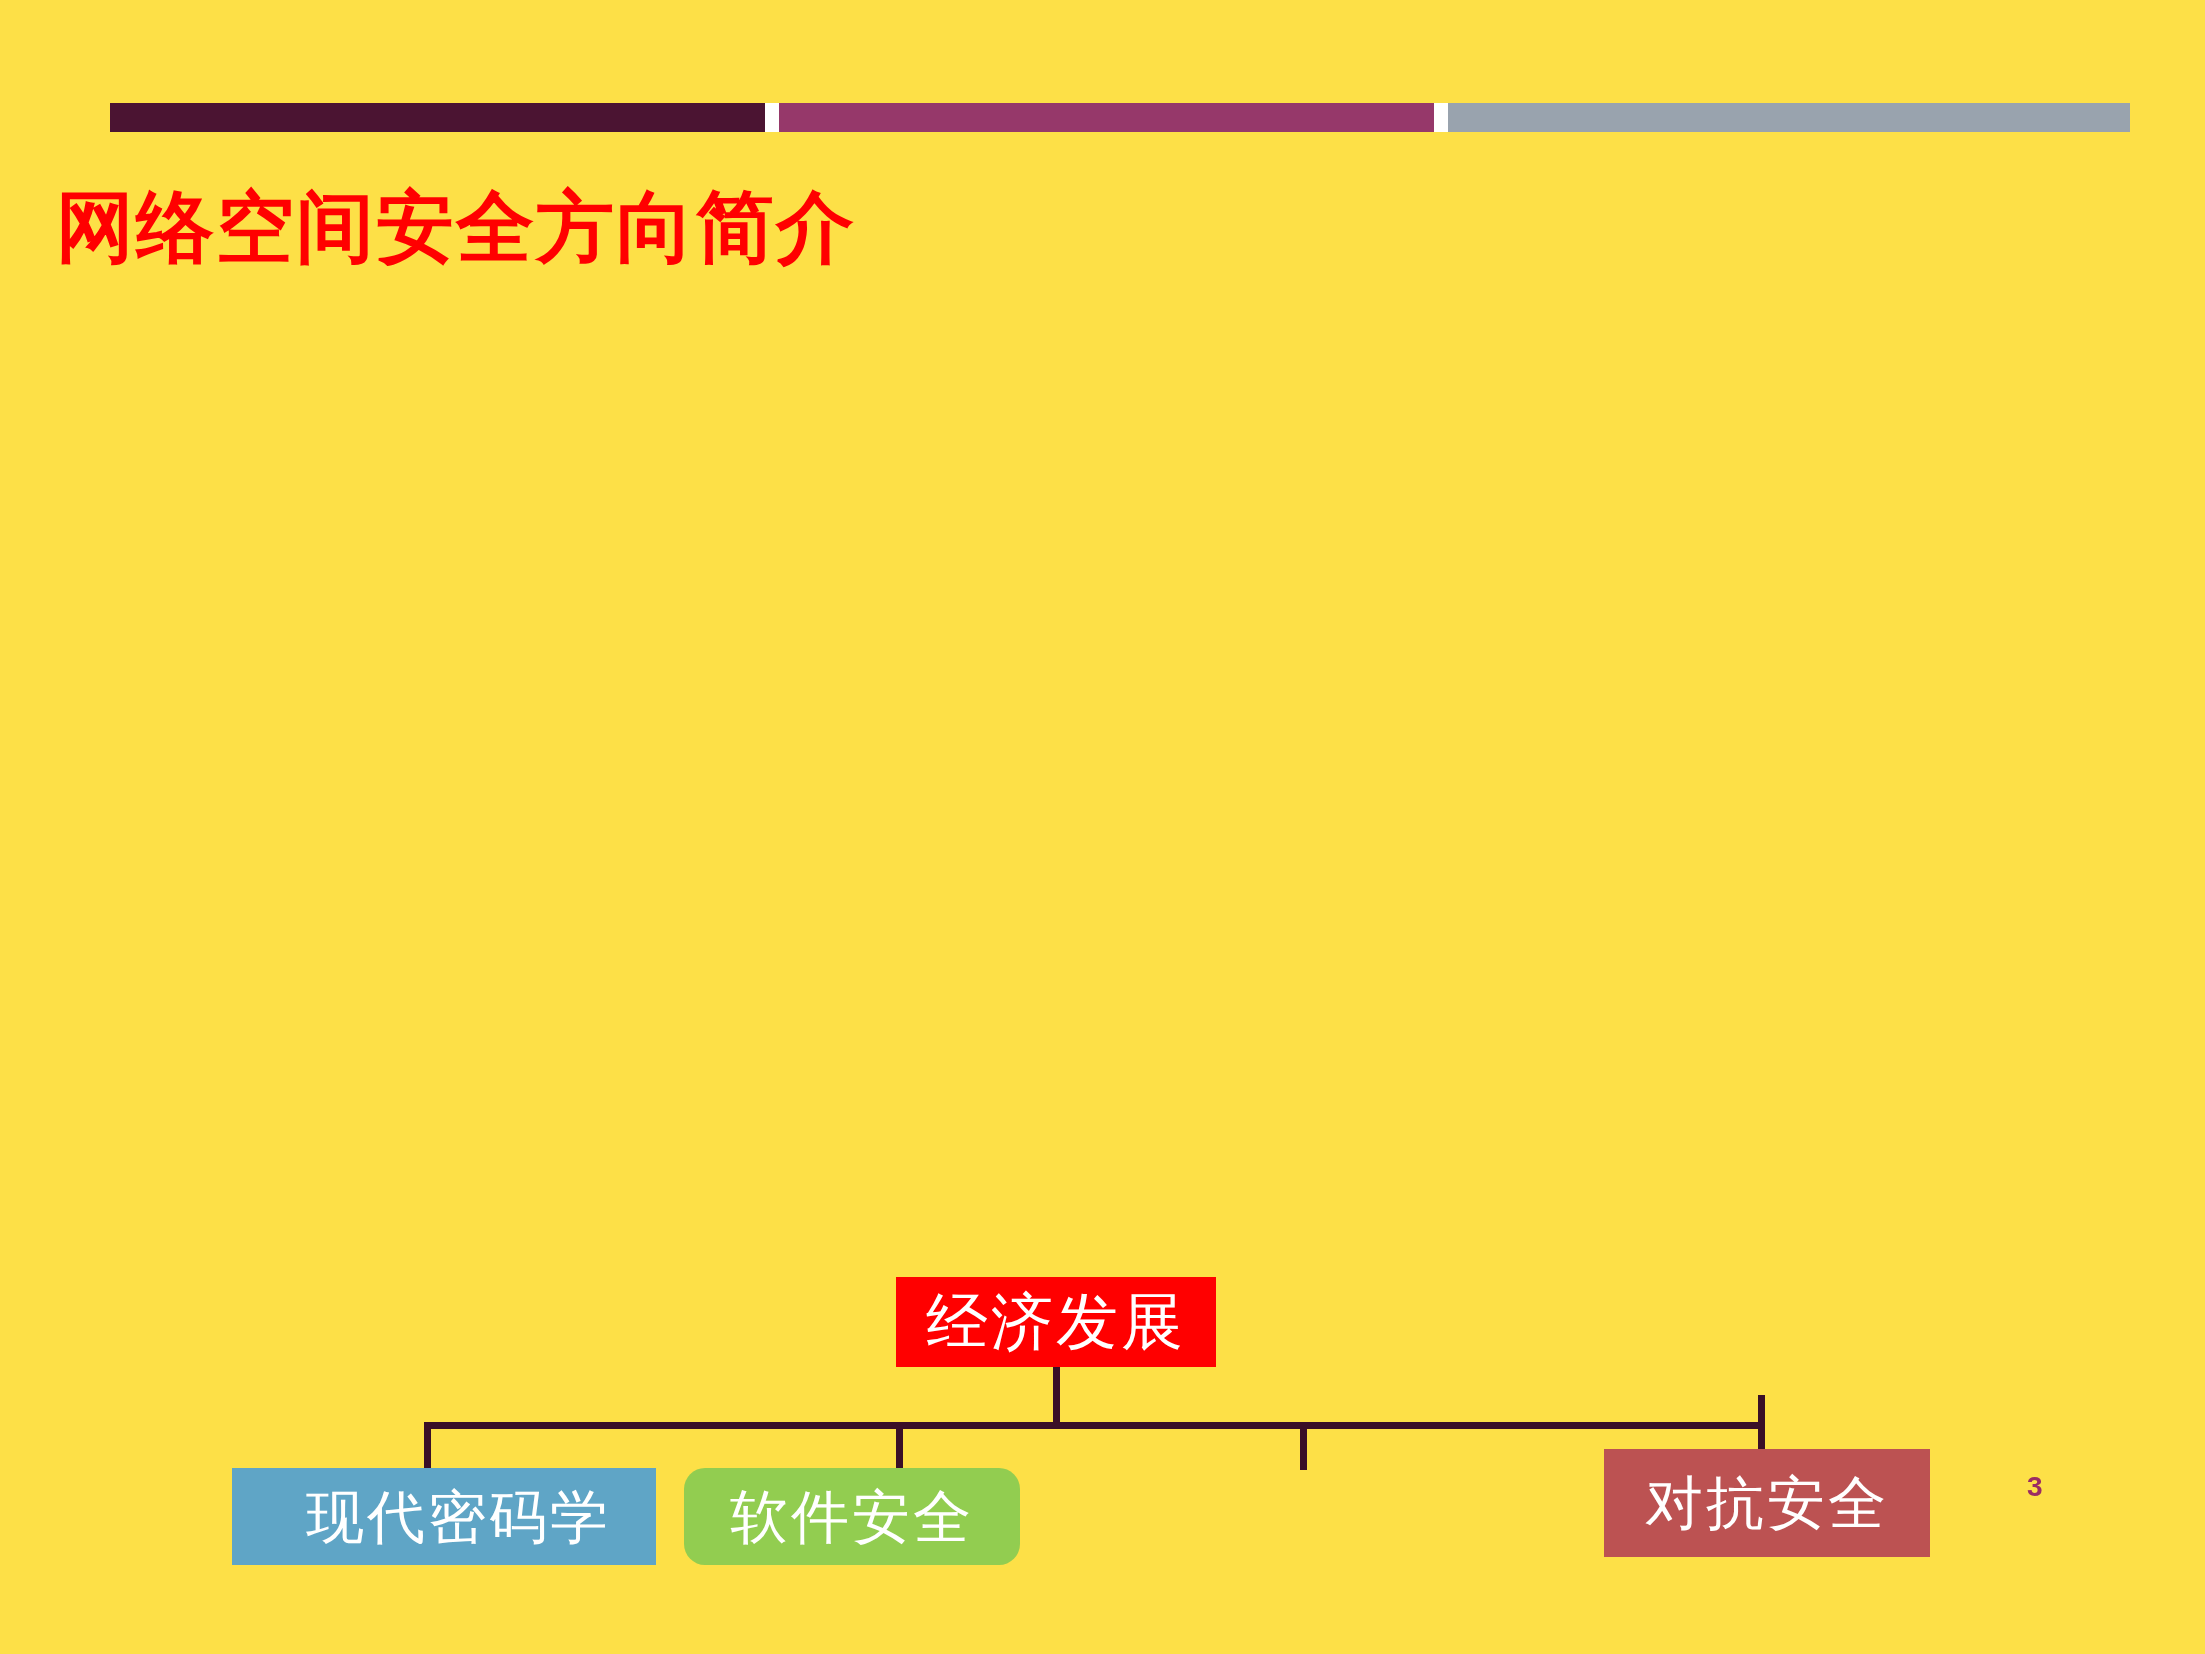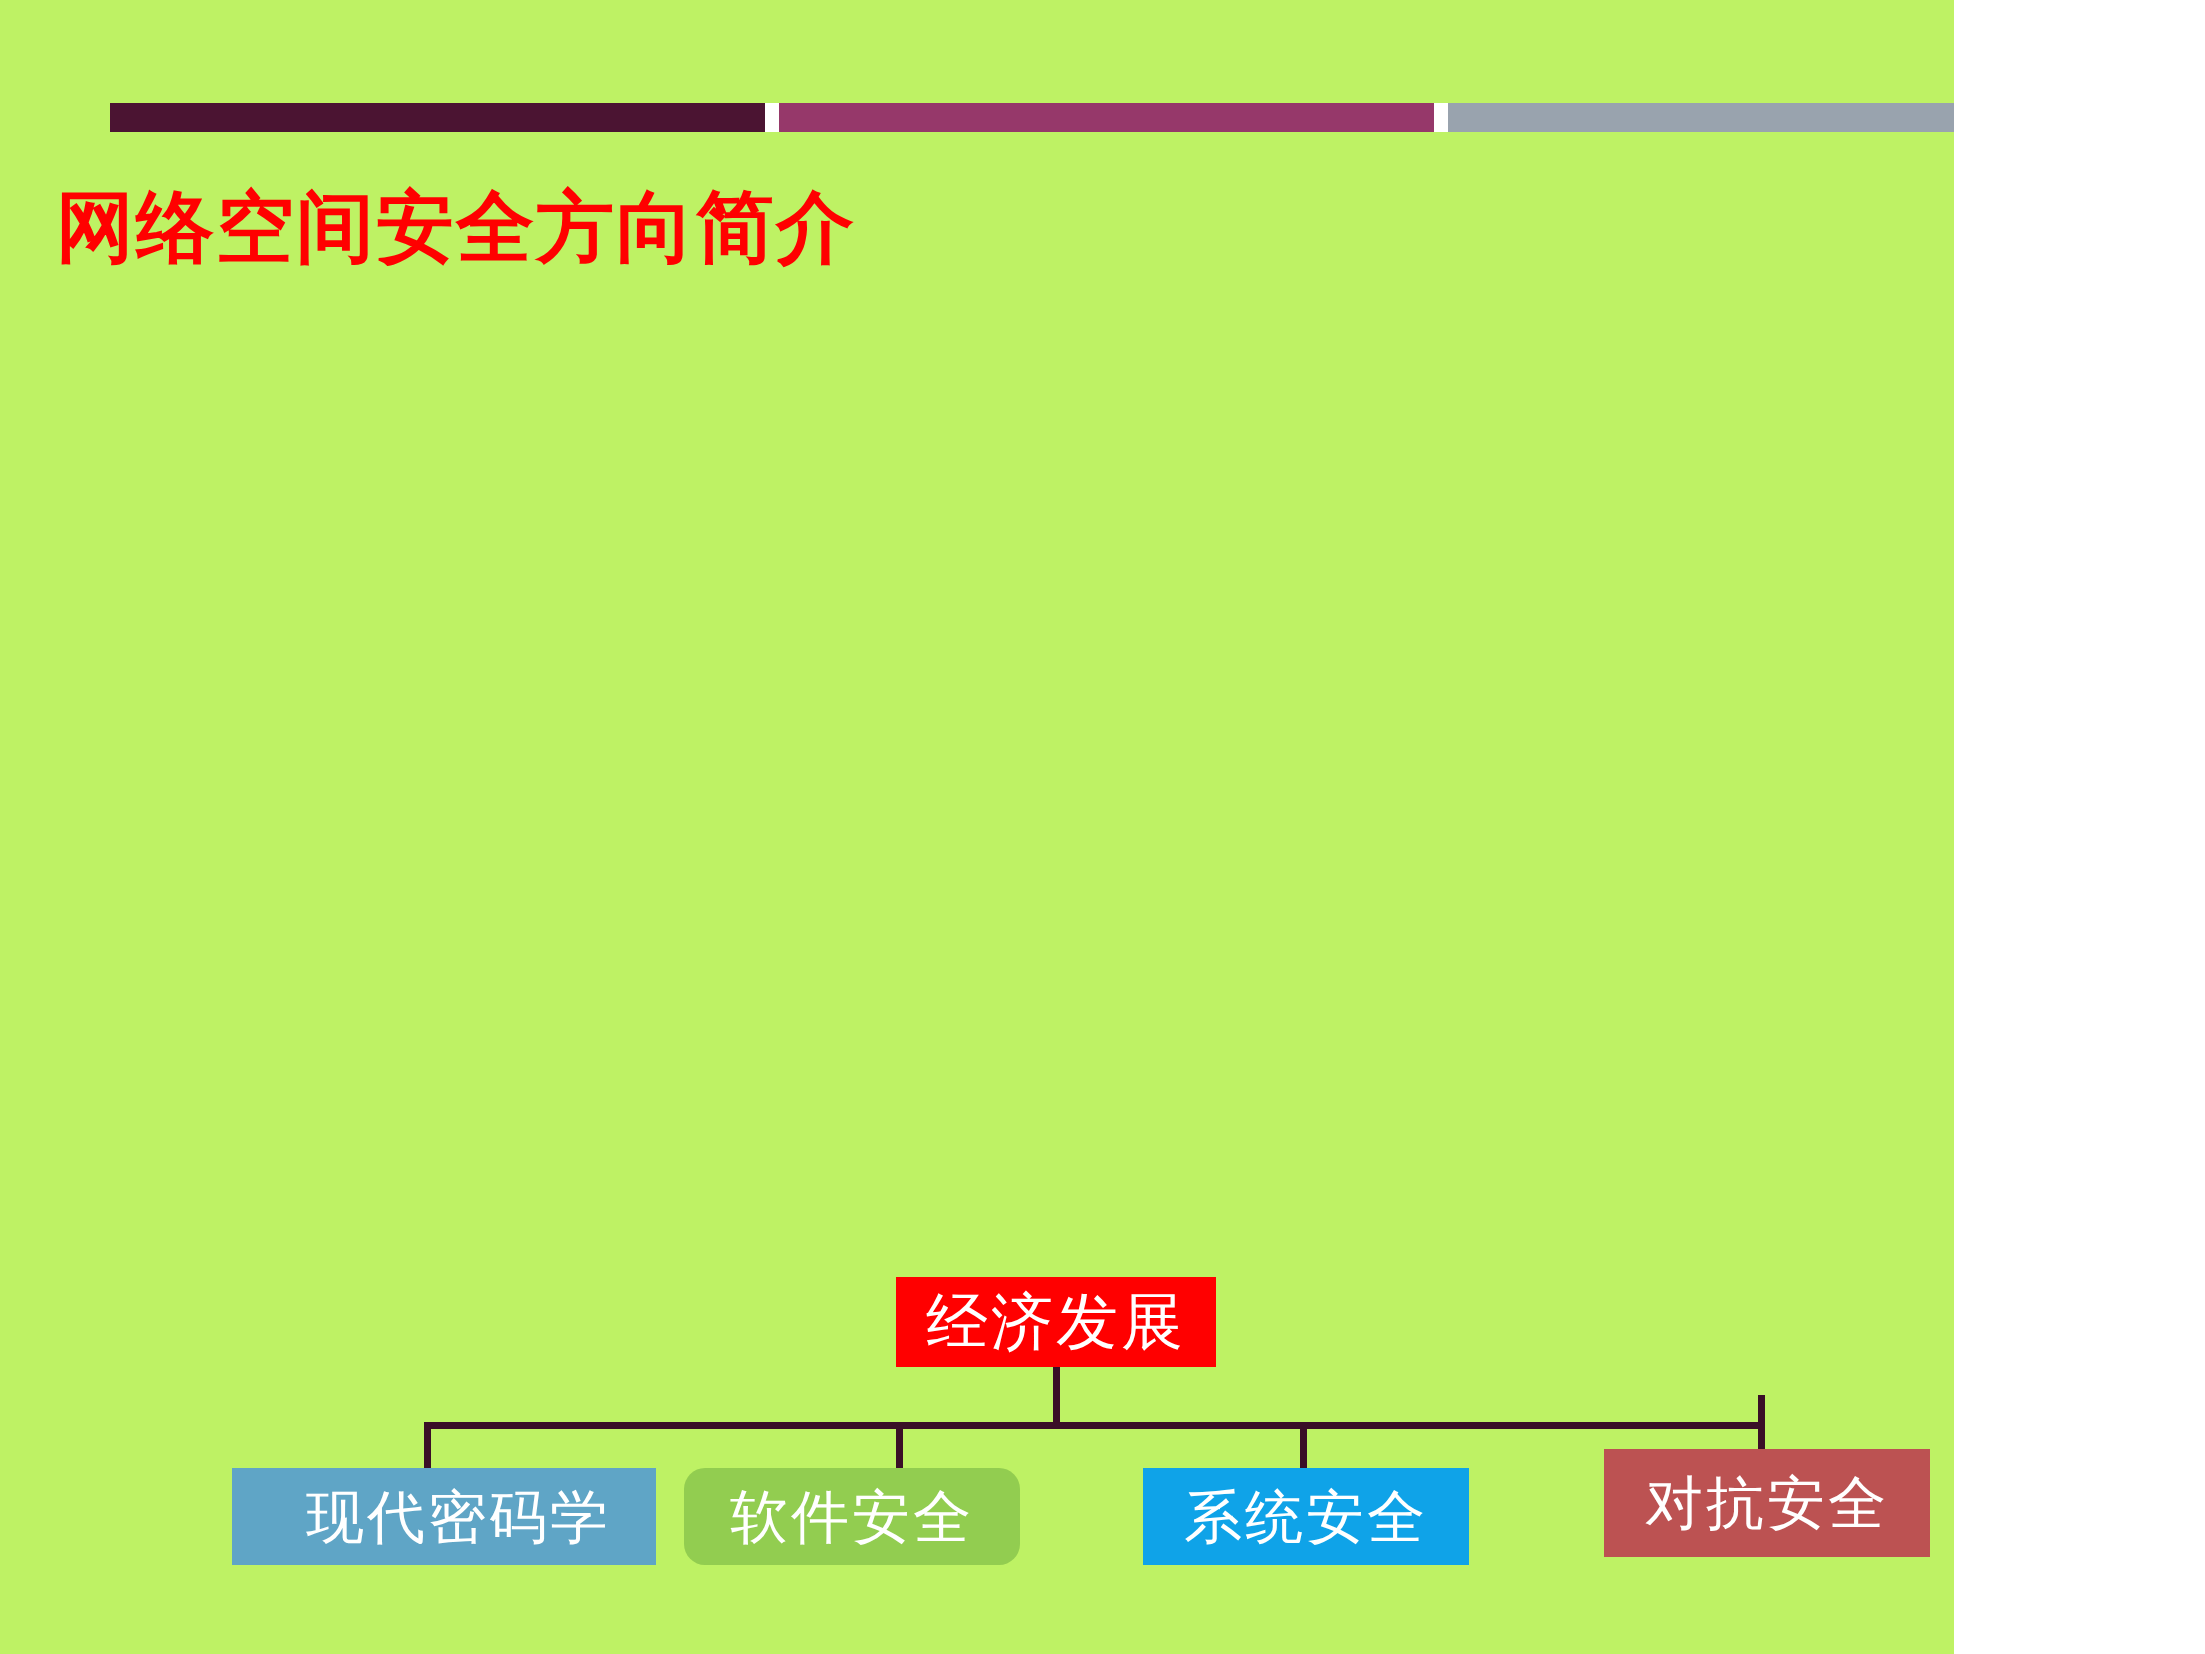--- a/index.html
+++ b/index.html
@@ -5,23 +5,23 @@
   html, body {
     margin: 0;
     padding: 0;
     background: #ffffff;
   }
   body {
     font-family: "Liberation Serif", serif;
   }
   .slide {
     position: relative;
-    width: 1954px;
+    width: 2205px;
     height: 1654px;
-    background: #bef264;
+    background: #fde047;
     overflow: hidden;
   }
 
   
   .topbar {
     position: absolute;
     left: 110px;
     top: 103px;
     width: 2020px;
     height: 29px;
@@ -185,20 +185,19 @@
     <div class="conn stem"></div>
     <div class="conn hbar"></div>
     <div class="conn d1"></div>
     <div class="conn d2"></div>
     <div class="conn d3"></div>
     <div class="conn d4"></div>
 
     <div class="node root">经济发展</div>
     <div class="node c1">现代密码学</div>
     <div class="node c2">软件安全</div>
-    <div class="node c3">系统安全</div>
     <div class="node c4">对抗安全</div>
 
   </div>
 
   <div class="pagenum">3</div>
 
 </div>
 
 </body></html>

